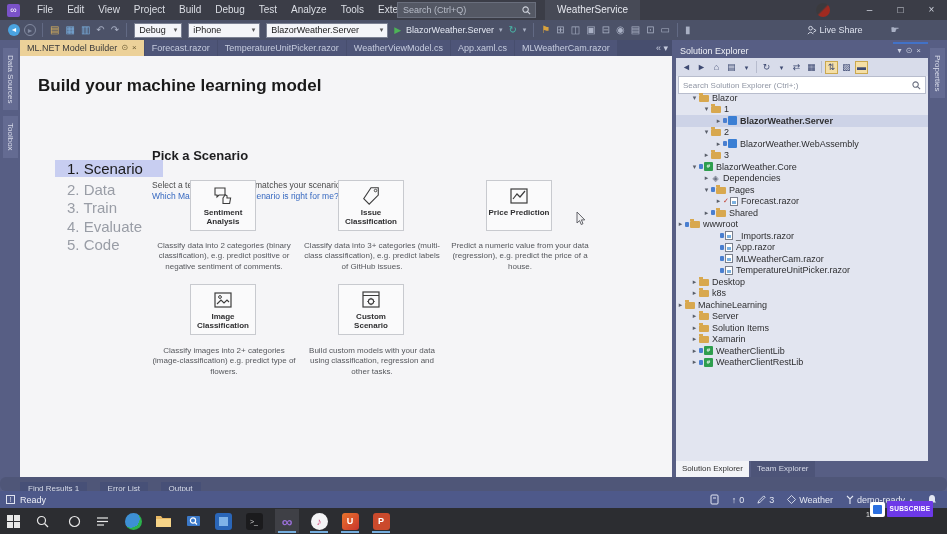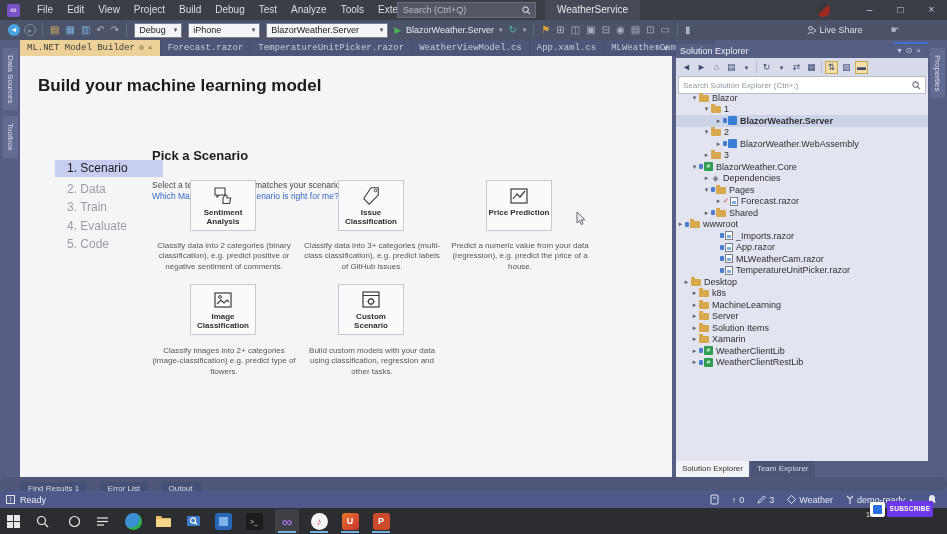--- a/index.html
+++ b/index.html
@@ -44,29 +44,29 @@
 
   
   .side-strip-l { left:0; top:40px; width:20px; height:451px; background:#575e84; }
   .side-strip-r { left:928px; top:40px; width:19px; height:451px; background:#575e84; }
   .vtab { writing-mode:vertical-rl; background:#646b92; color:#d9dcea; font-size:8px;
           padding:7px 3px; margin:6px auto 0 auto; display:block; width:15px; text-align:center; }
 
   
   .tabstrip { left:20px; top:40px; width:652px; height:16px; background:#474e6e; display:flex; }
   .dtab { font-size:9px; line-height:16px; padding:0 7px; color:#c6ccde; background:#4e5578; margin-right:1px;
-          white-space:nowrap;font-family:Liberation Mono, monospace; }
+          white-space:nowrap; }
   .dtab.active { background:#ecd199; color:#3a3a3c; display:flex; align-items:center; gap:4px; }
   .dtab.active .mini { font-size:8px; color:#6b5b33; }
   .tabstrip-icons { position:absolute; right:4px; top:0; color:#c6ccde; font-size:9px; line-height:16px; }
 
   
   .main { left:20px; top:56px; width:652px; height:421px; background:#f5f5f7; }
   .h1 { position:absolute; left:18px; top:20px; font-size:17px; font-weight:bold; color:#1a1a1a; }
-  .step { position:absolute; left:35px; width:108px; height:17px; font-size:12px; line-height:17px;
+  .step { position:absolute; left:35px; width:108px; height:17px; font-size:15px; line-height:17px;
           padding-left:12px; color:#999da6; }
   .step.active { background:#c8cef1; color:#1b1b1b; }
   .sec-title { position:absolute; left:132px; top:49px; font-size:13px; font-weight:bold; color:#1d1d1f; }
   .sec-sub { position:absolute; left:132px; top:71px; font-size:8.5px; color:#4a4a4a; }
   .sec-link { position:absolute; left:132px; top:82px; font-size:8.5px; color:#3769c0; }
   .card { position:absolute; width:66px; height:51px; background:#fafafb; border:1px solid #c8cacf;
           display:flex; flex-direction:column; align-items:center; }
   .card svg { margin-top:5px; }
   .card-title { font-size:8px; font-weight:bold; color:#2f2f31; text-align:center; line-height:1.15; margin-top:2px; }
   .card-desc { position:absolute; width:144px; font-size:8px; color:#55575c; text-align:center; line-height:1.3; }
@@ -427,31 +427,31 @@
             <span class="lockb"></span>
             <span class="ticon i-file"></span>
             <span class="tlabel">MLWeatherCam.razor</span>
           </div>
         <div class="trow" style="padding-left:35px">
             <span class="tarrow"></span>
             <span class="lockb"></span>
             <span class="ticon i-file"></span>
             <span class="tlabel">TemperatureUnitPicker.razor</span>
           </div>
-        <div class="trow" style="padding-left:6px">
+        <div class="trow" style="padding-left:14px">
             <span class="tarrow">▸</span>
             <span class="ticon i-folder"></span>
             <span class="tlabel">Desktop</span>
           </div>
         <div class="trow" style="padding-left:14px">
             <span class="tarrow">▸</span>
             <span class="ticon i-folder"></span>
             <span class="tlabel">k8s</span>
           </div>
-        <div class="trow" style="padding-left:14px">
+        <div class="trow" style="">
             <span class="tarrow">▸</span>
             <span class="ticon i-folder"></span>
             <span class="tlabel">MachineLearning</span>
           </div>
         <div class="trow" style="padding-left:14px">
             <span class="tarrow">▸</span>
             <span class="ticon i-folder"></span>
             <span class="tlabel">Server</span>
           </div>
         <div class="trow" style="padding-left:14px">

